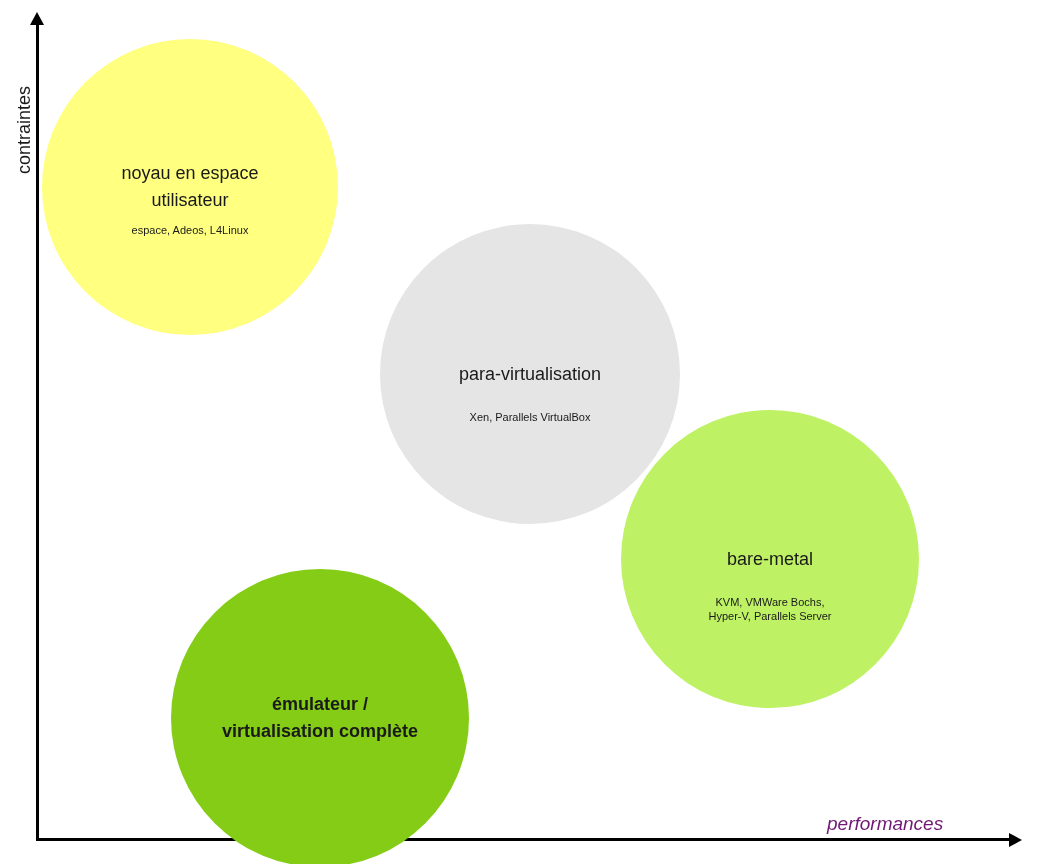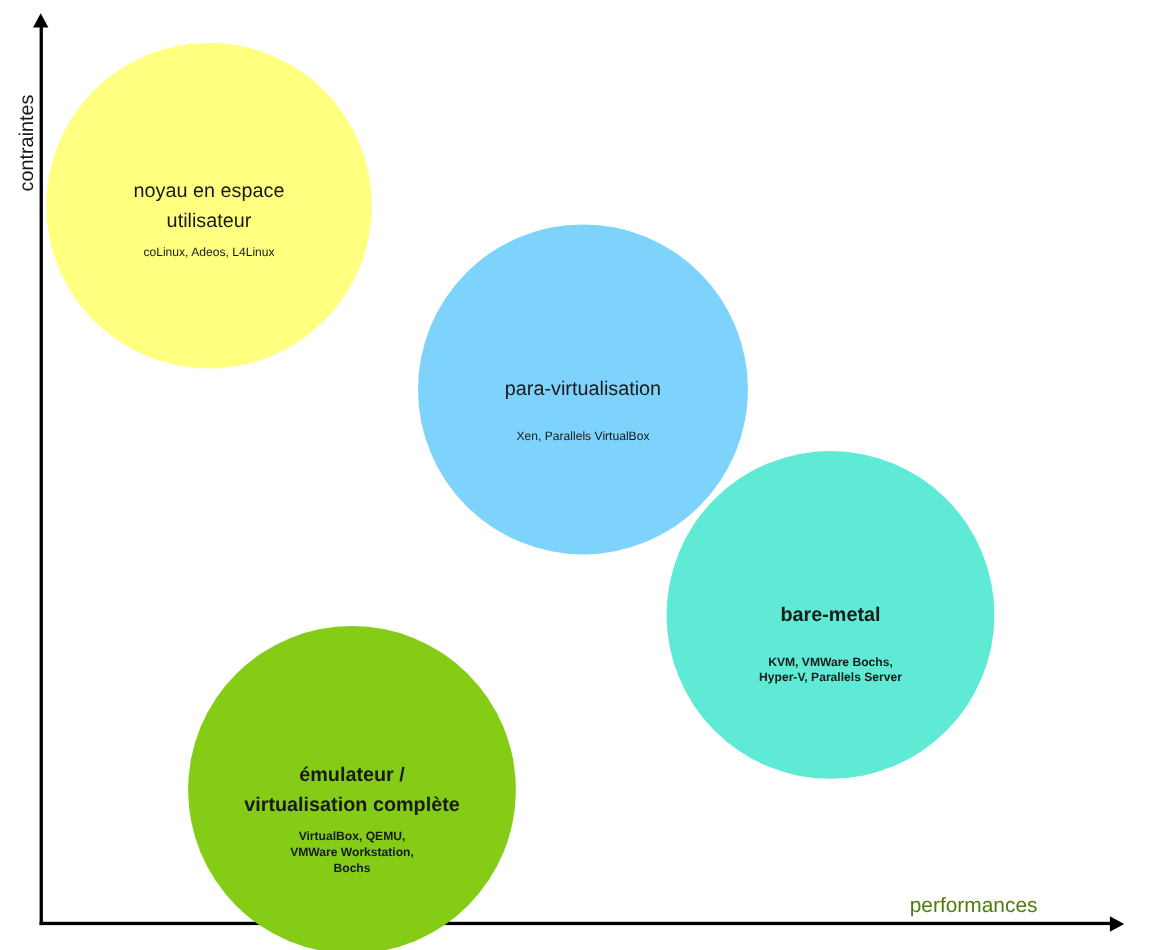--- a/index.html
+++ b/index.html
@@ -60,22 +60,23 @@
     transform-origin: 0 0;
     font-size: 18px;
     color: #1a1a1a;
     white-space: nowrap;
   }
   .x-axis-label {
     position: absolute;
     left: 827px;
     top: 813px;
     font-size: 19px;
-    color: #4d7c0f;
+    color: #701a75;
     white-space: nowrap;
+    font-style: italic;
   }
   
   .bubble {
     position: absolute;
     border-radius: 50%;
   }
   .bubble-title {
     position: absolute;
     left: 50%;
     top: 50%;
@@ -108,36 +109,33 @@
   <div class="y-axis-arrow"></div>
   <div class="x-axis-line"></div>
   <div class="x-axis-arrow"></div>
 
   <div class="y-axis-label">contraintes</div>
   <div class="x-axis-label">performances</div>
 
   <div class="bubble" style="left: 42px; top: 39px; width: 296px; height: 296px; background: rgb(255, 255, 128);">
     <div class="bubble-title">noyau en espace
 utilisateur</div>
-    <div class="bubble-subtitle">coLinux, Adeos, L4Linux</div>
+    <div class="bubble-subtitle">espace, Adeos, L4Linux</div>
   </div>
 
 
-  <div class="bubble" style="left: 380px; top: 204px; width: 300px; height: 300px; background: #7dd3fc;">
+  <div class="bubble" style="left: 380px; top: 224px; width: 300px; height: 300px; background: #e5e5e5;">
     <div class="bubble-title">para-virtualisation</div>
     <div class="bubble-subtitle">Xen, Parallels VirtualBox</div>
   </div>
 
-  <div class="bubble" style="left: 606px; top: 410px; width: 298px; height: 298px; background: #5eead4; font-weight: bold;">
+  <div class="bubble" style="left: 621px; top: 410px; width: 298px; height: 298px; background: #bef264;">
     <div class="bubble-title">bare-metal</div>
     <div class="bubble-subtitle">KVM, VMWare Bochs,
 Hyper-V, Parallels Server</div>
   </div>
 
   <div class="bubble" style="left: 171px; top: 569px; width: 298px; height: 298px; background: #84cc16; font-weight: bold;">
     <div class="bubble-title">émulateur /
 virtualisation complète</div>
-    <div class="bubble-subtitle">VirtualBox, QEMU,
-VMWare Workstation,
-Bochs</div>
   </div>
 
 </div>
 
 </body></html>

